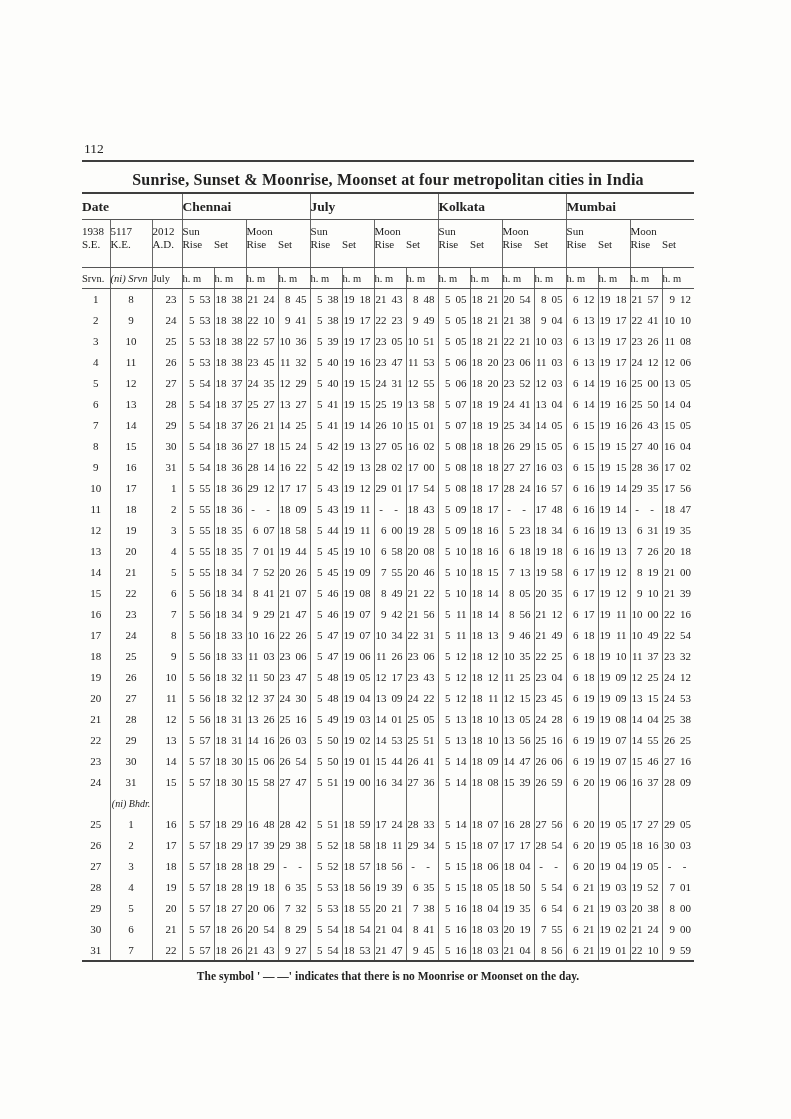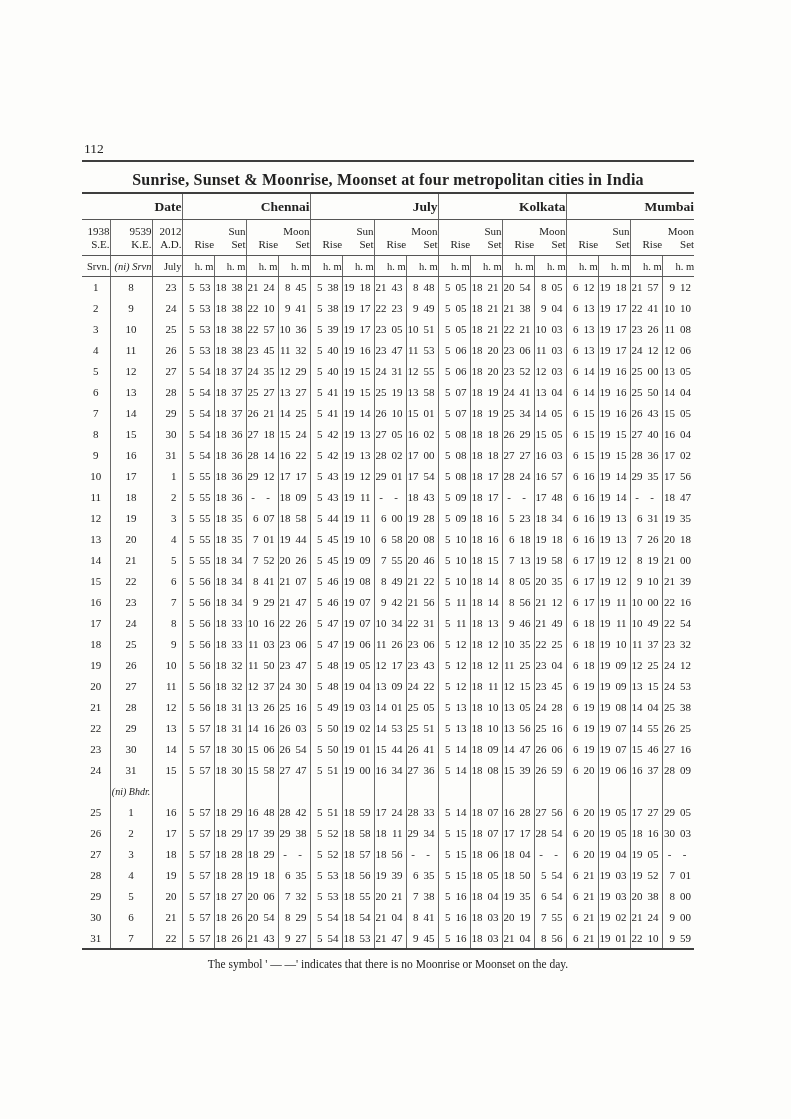--- a/index.html
+++ b/index.html
@@ -20,41 +20,41 @@
   .rule-heavy{border-top:2px solid #3e3e3e;height:0;}
   .page-title{
     text-align:center;font-weight:bold;font-size:16px;
     margin:9px 0 3px 0;letter-spacing:0.2px;
   }
 
   table{border-collapse:collapse;table-layout:fixed;width:612px;}
   th,td{padding:0;font-weight:normal;overflow:visible;white-space:nowrap;}
   .bL{border-left:1px solid #686868;}
 
-  thead th{text-align:right;vertical-align:middle;}
+  thead th{text-align:left;vertical-align:middle;}
   tr.r1 th{height:25px;font-weight:bold;font-size:13.5px;border-bottom:1px solid #555;}
   tr.r2 th{height:17px;font-size:11px;vertical-align:bottom;padding-bottom:1px;margin-top:32px;}
-  tr.r3 th{height:15px;font-size:11px;vertical-align:top;border-bottom:1px solid #555;padding-bottom:2px;}
+  tr.r3 th{height:15px;font-size:11px;vertical-align:top;border-bottom:1px solid #555;padding-bottom:14px;}
   tr.r4 th{height:20px;font-size:10.5px;border-bottom:1px solid #555;}
 
   tbody tr{height:21px;}
   tbody td{font-size:11px;vertical-align:middle;}
   tbody tr.last td{border-bottom:2px solid #3e3e3e;}
 
   .c-srvn{text-align:center;}
   .c-ke{text-align:center;}
   .c-ad{text-align:right;padding-right:5px;}
   .it{font-style:italic;font-size:10px;margin-left:21px;}
 
   .tw{display:flex;justify-content:flex-end;padding-right:3px;}
   .tw .h{width:11px;text-align:right;}
   .tw .m{width:13px;text-align:right;margin-left:3px;}
   .tw .h.nd,.tw .m.nd{text-align:center;}
 
-  .footnote{text-align:center;font-size:11.5px;margin-top:8px;color:#222;}
+  .footnote{text-align:center;font-size:11.5px;margin-top:8px;color:#222;font-weight:bold;}
 </style>
 </head>
 <body>
 
 <div class="content">
   <div class="page-head">
     <span class="page-num">112</span>
   </div>
   <div class="rule-heavy"></div>
   <div class="page-title">Sunrise, Sunset &amp; Moonrise, Moonset at four metropolitan cities in India</div>
@@ -85,21 +85,21 @@
     <thead id="thd">
         <tr class="r1">
           <th colspan="3">Date</th>
           <th class="bL" colspan="4">Chennai</th>
           <th class="bL" colspan="4">July</th>
           <th class="bL" colspan="4">Kolkata</th>
           <th class="bL" colspan="4">Mumbai</th>
         </tr>
         <tr class="r2">
           <th>1938</th>
-          <th class="bL">9539</th>
+          <th class="bL">5117</th>
           <th class="bL">2012</th>
           <th class="bL" colspan="2">Sun</th>
           <th class="bL" colspan="2">Moon</th>
           <th class="bL" colspan="2">Sun</th>
           <th class="bL" colspan="2">Moon</th>
           <th class="bL" colspan="2">Sun</th>
           <th class="bL" colspan="2">Moon</th>
           <th class="bL" colspan="2">Sun</th>
           <th class="bL" colspan="2">Moon</th>
         </tr>

